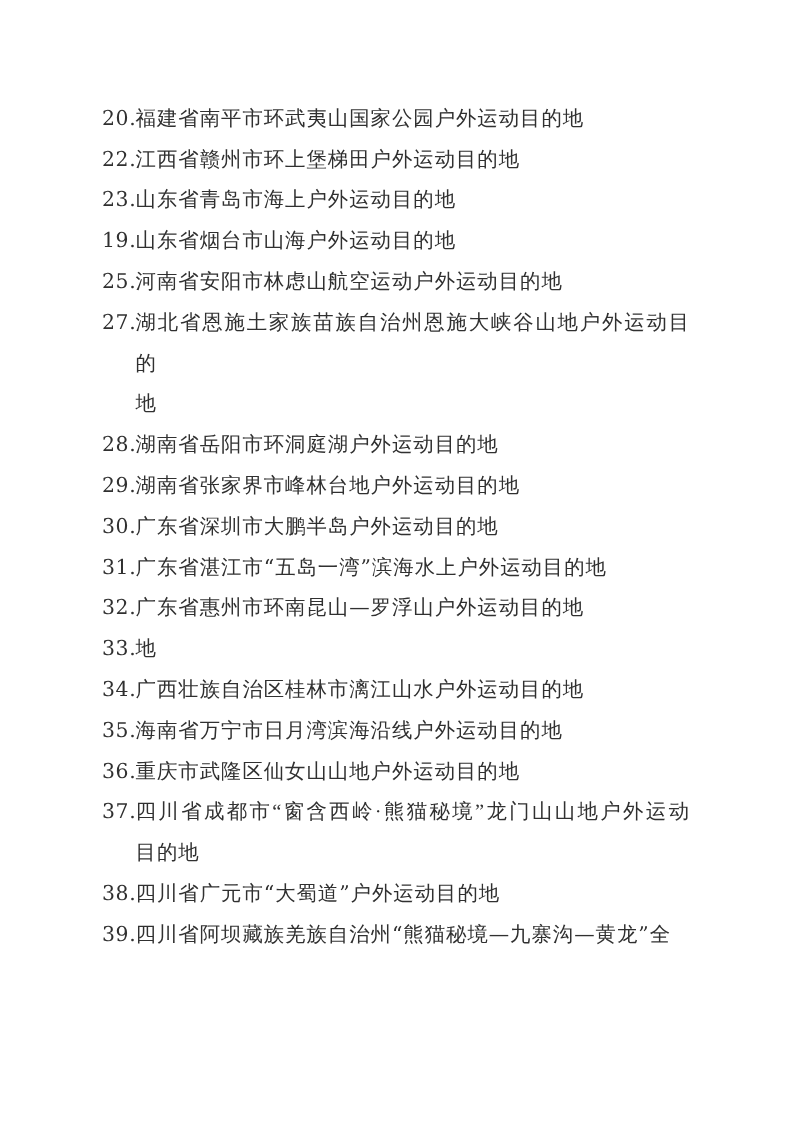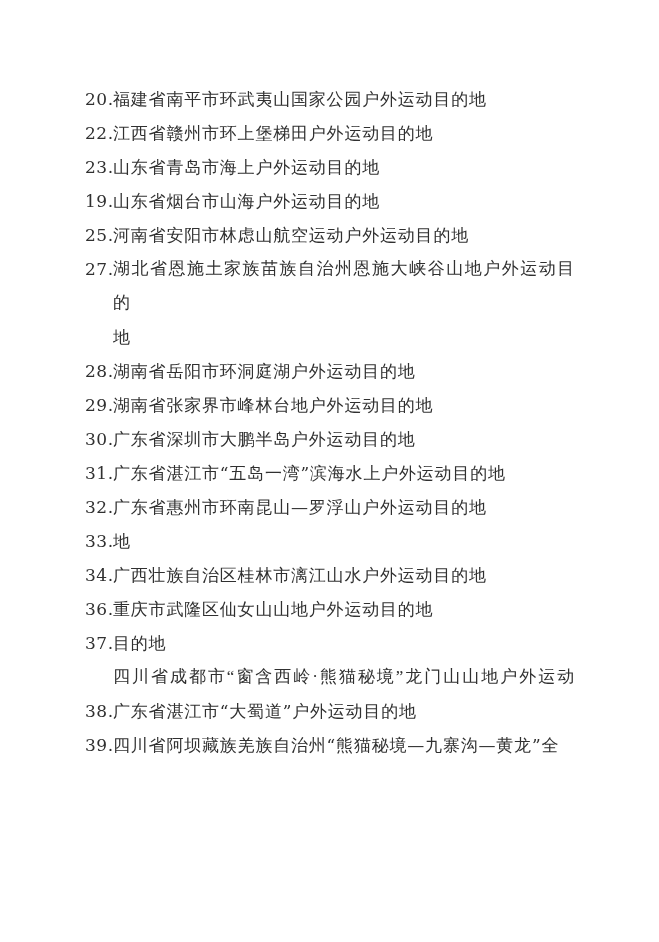--- a/index.html
+++ b/index.html
@@ -103,30 +103,34 @@
       </div>
       <div class="item">
         <span class="num">33.</span>
         <div class="line">地</div>
       </div>
       <div class="item">
         <span class="num">34.</span>
         <div class="line">广西壮族自治区桂林市漓江山水户外运动目的地</div>
       </div>
       <div class="item">
+        <span class="num">35.</span>
+        <div class="line">海南省万宁市日月湾滨海沿线户外运动目的地</div>
+      </div>
+      <div class="item">
         <span class="num">36.</span>
         <div class="line">重庆市武隆区仙女山山地户外运动目的地</div>
       </div>
       <div class="item">
         <span class="num">37.</span>
+        <div class="line fill">四川省成都市“窗含西岭·熊猫秘境”龙门山山地户外运动</div>
         <div class="line">目的地</div>
-        <div class="line fill">四川省成都市“窗含西岭·熊猫秘境”龙门山山地户外运动</div>
       </div>
       <div class="item">
         <span class="num">38.</span>
-        <div class="line">广东省湛江市“大蜀道”户外运动目的地</div>
+        <div class="line">四川省广元市“大蜀道”户外运动目的地</div>
       </div>
       <div class="item">
         <span class="num">39.</span>
         <div class="line">四川省阿坝藏族羌族自治州“熊猫秘境—九寨沟—黄龙”全</div>
       </div>
     </div>
 </div>
 
 </body></html>

